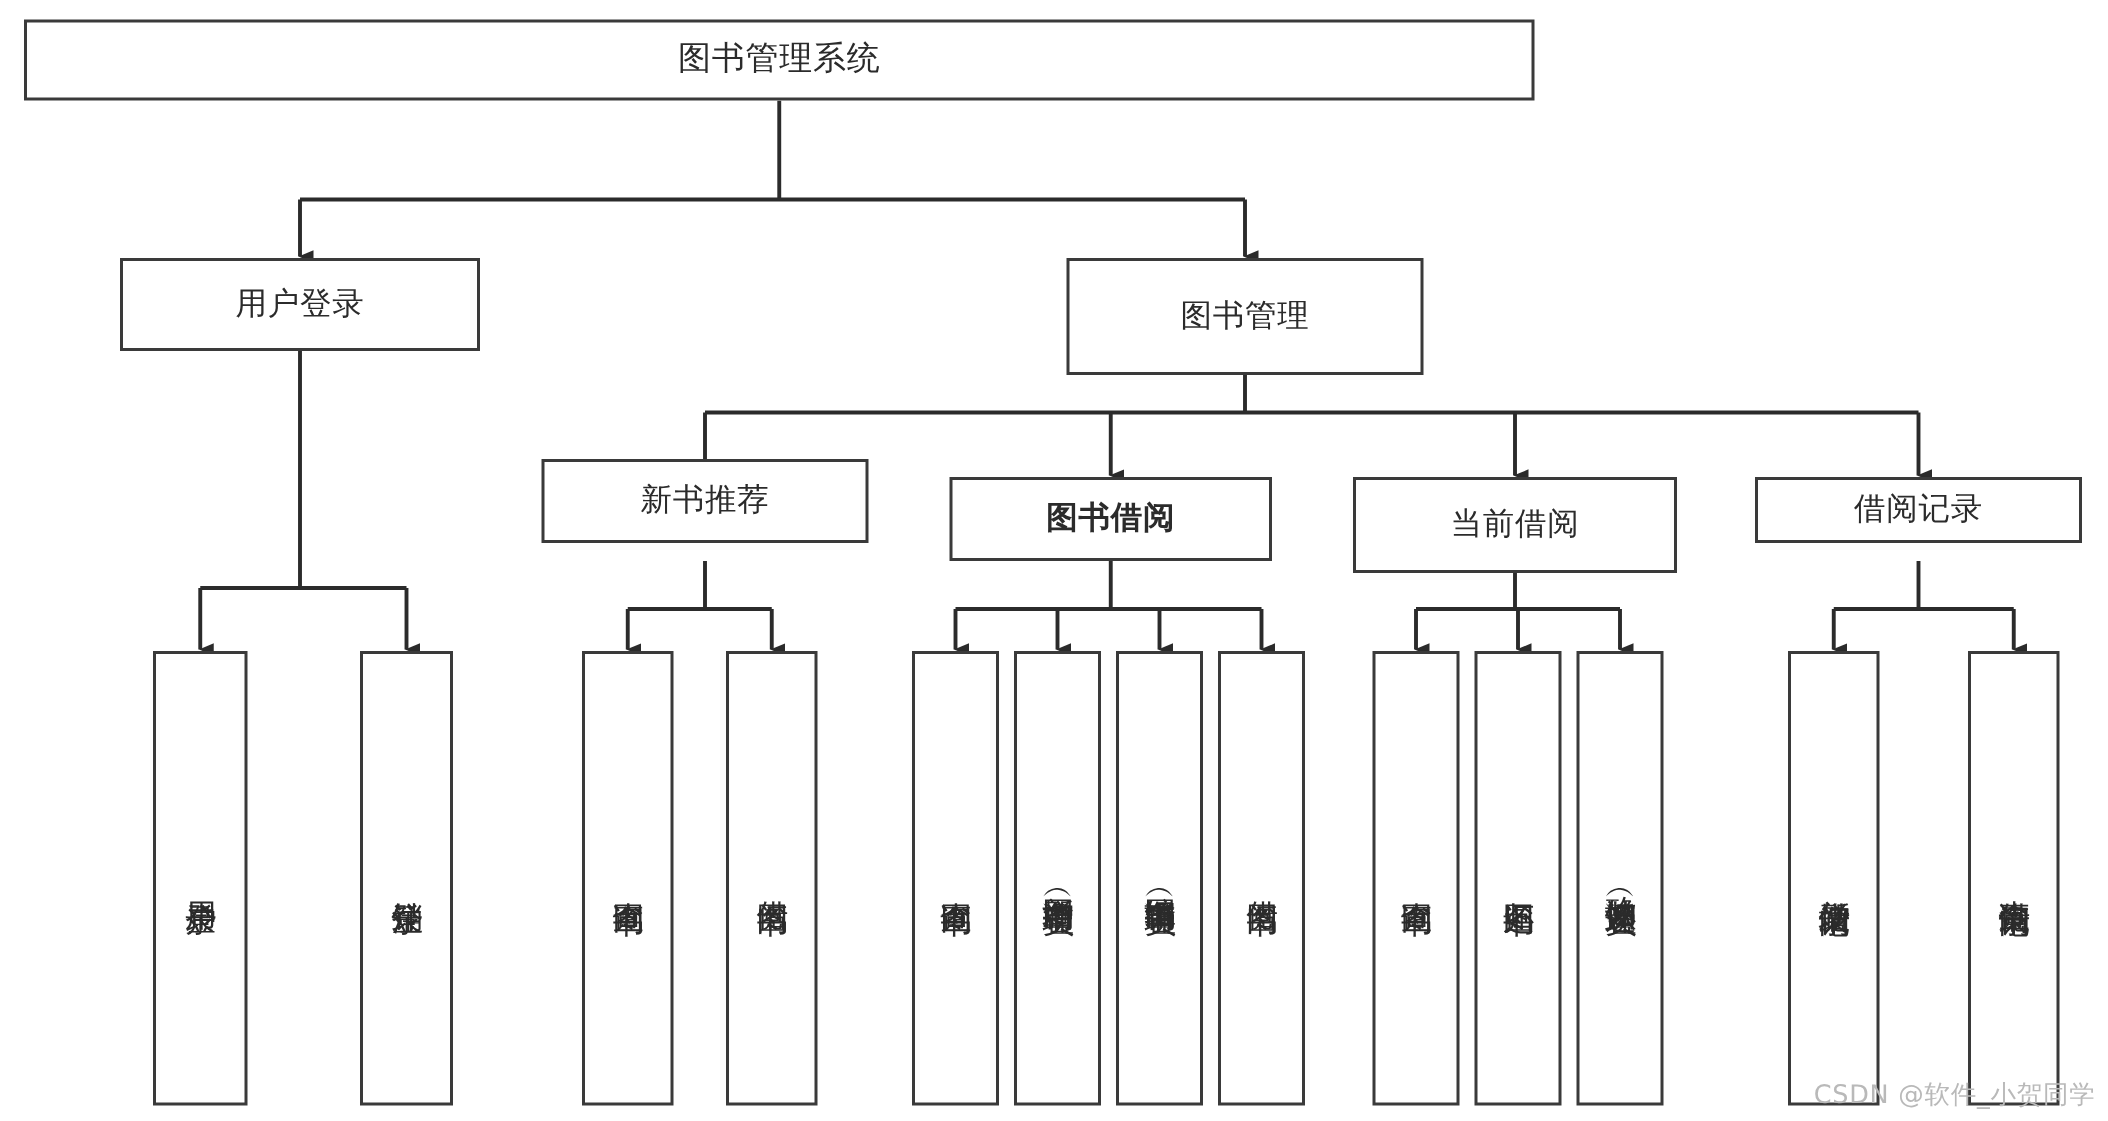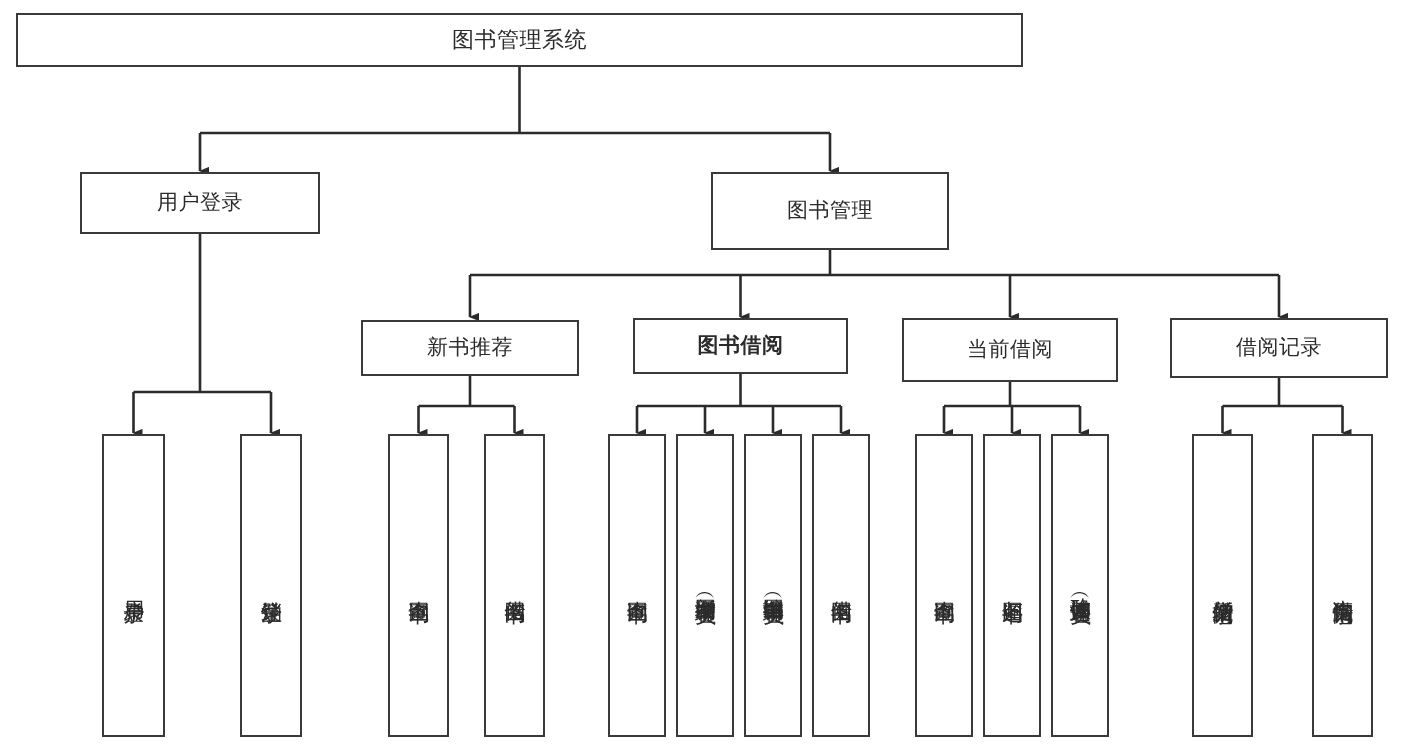--- a/index.html
+++ b/index.html
@@ -119,30 +119,30 @@
   <div id="nodes-layer">
       <div class="node horiz root" style="left: 16px; top: 13px; width: 1007px; height: 54px;">
         <span class="node-label">图书管理系统</span>
       </div>
       <div class="node horiz" style="left: 80px; top: 172px; width: 240px; height: 62px;">
         <span class="node-label">用户登录</span>
       </div>
       <div class="node horiz" style="left: 711px; top: 172px; width: 238px; height: 78px;">
         <span class="node-label">图书管理</span>
       </div>
-      <div class="node horiz" style="left: 361px; top: 320px; width: 218px; height: 56px; align-items: center;">
+      <div class="node horiz" style="left: 361px; top: 306px; width: 218px; height: 56px; align-items: center;">
         <span class="node-label">新书推荐</span>
       </div>
       <div class="node horiz" style="left: 633px; top: 318px; width: 215px; height: 56px; font-weight: bold;">
         <span class="node-label">图书借阅</span>
       </div>
       <div class="node horiz" style="left: 902px; top: 318px; width: 216px; height: 64px;">
         <span class="node-label">当前借阅</span>
       </div>
-      <div class="node horiz" style="left: 1170px; top: 318px; width: 218px; height: 60px;">
+      <div class="node horiz" style="left: 1170px; top: 318px; width: 218px; height: 44px;">
         <span class="node-label">借阅记录</span>
       </div>
       <div class="node vert" style="left: 102px; top: 434px; width: 63px; height: 303px;">
         <span class="node-label">用户登录</span>
       </div>
       <div class="node vert" style="left: 240px; top: 434px; width: 62px; height: 303px;">
         <span class="node-label">注销登录</span>
       </div>
       <div class="node vert" style="left: 388px; top: 434px; width: 61px; height: 303px;">
         <span class="node-label">查询图书</span>
@@ -172,14 +172,15 @@
         <span class="node-label">确认归还（管理员）</span>
       </div>
       <div class="node vert" style="left: 1192px; top: 434px; width: 61px; height: 303px;">
         <span class="node-label">新增借阅记录</span>
       </div>
       <div class="node vert" style="left: 1312px; top: 434px; width: 61px; height: 303px;">
         <span class="node-label">查询借阅记录</span>
       </div>
     </div>
 
+  <div id="watermark">CSDN @软件_小贺同学</div>
 
 </div>
 
 </body></html>

